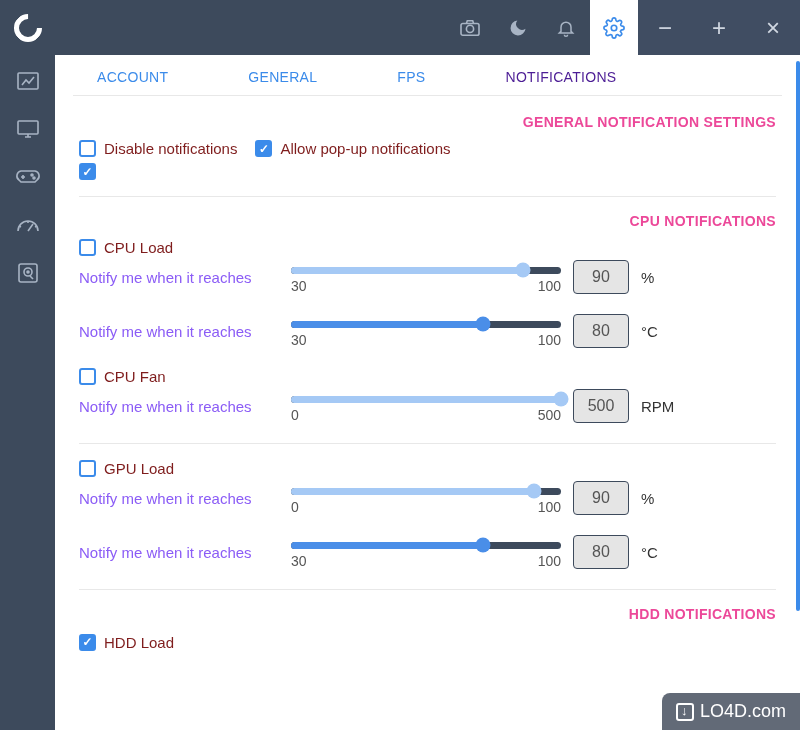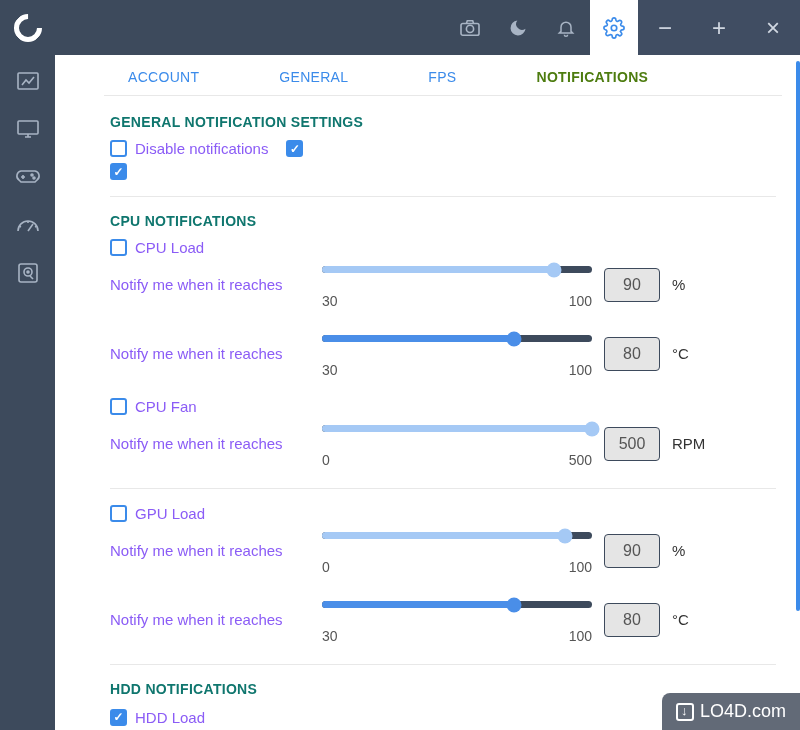--- a/index.html
+++ b/index.html
@@ -12,54 +12,54 @@
   .topbar-spacer { flex: 1; }
   .topbar-icon { width: 48px; height: 55px; display: flex; align-items: center; justify-content: center; color: #a8b4c4; cursor: pointer; }
   .topbar-icon.active { background: #ffffff; color: #3b8bea; }
   .win-btn { width: 54px; height: 55px; display: flex; align-items: center; justify-content: center; color: #d0d7e1; cursor: pointer; font-size: 24px; background: #404d62; }
   
   
   .layout { display: flex; height: calc(730px - 55px); }
   .sidebar { width: 55px; background: #3d4a5c; display: flex; flex-direction: column; align-items: center; padding-top: 14px; gap: 24px; }
   .side-icon { width: 30px; height: 24px; color: #a8b4c4; cursor: pointer; display: flex; align-items: center; justify-content: center; }
   
-  .main { flex: 1; overflow-y: auto; position: relative; padding-left: 31px; }
+  .main { flex: 1; overflow-y: auto; position: relative; }
   
   
   .tabs { display: flex; padding: 14px 24px 10px 24px; border-bottom: 1px solid #e8e8e8; margin: 0 18px; }
   .tab { color: #3b8bea; font-weight: 500; font-size: 14px; margin-right: 80px; cursor: pointer; letter-spacing: 0.3px; }
-  .tab.active { color: #4d7c0f; font-weight: 700; text-align: right; }
+  .tab.active { color: #4c1d95; font-weight: 400; text-align: right; }
   
   .content { padding: 18px 24px 0 24px; }
   
-  h2 { font-size: 14px; font-weight: 700; color: #0f766e; letter-spacing: 0.3px; margin-bottom: 10px; }
+  h2 { font-size: 14px; font-weight: 700; color: #ec4899; letter-spacing: 0.3px; margin-bottom: 10px; text-align: right; }
   
   
   .check-row { display: flex; flex-wrap: wrap; gap: 6px 18px; margin-bottom: 4px; }
-  .check { display: inline-flex; align-items: center; gap: 8px; color: #8b5cf6; font-size: 15px; cursor: pointer; }
+  .check { display: inline-flex; align-items: center; gap: 8px; color: #7f1d1d; font-size: 15px; cursor: pointer; }
   .checkbox { width: 17px; height: 17px; border: 2px solid #3b8bea; border-radius: 3px; display: inline-flex; align-items: center; justify-content: center; flex-shrink: 0; }
   .checkbox.checked { background: #3b8bea; }
   .checkbox.checked::after { content: "✓"; color: #fff; font-size: 12px; font-weight: bold; line-height: 1; }
   
   hr.sep { border: none; border-top: 1px solid #e8e8e8; margin: 16px 0; }
   
   
   .notif-block .check { margin-bottom: 4px; }
   .setting-line { display: flex; align-items: center; gap: 12px; margin-bottom: 20px; }
   .notify-label { width: 200px; color: #8b5cf6; font-size: 15px; }
   
   .slider { position: relative; width: 270px; padding-top: 6px; }
   .slider-track { height: 7px; background: #3d4a5c; border-radius: 4px; position: relative; }
   .slider-fill { position: absolute; left: 0; top: 0; height: 100%; border-radius: 4px; }
   .slider-fill.light { background: #a5c9f5; }
   .slider-fill.blue { background: #4a8ee8; }
   .slider-thumb { position: absolute; top: 50%; width: 15px; height: 15px; border-radius: 50%; transform: translate(-50%, -50%); }
   .slider-thumb.light { background: #a5c9f5; }
   .slider-thumb.blue { background: #4a8ee8; }
-  .slider-labels { display: flex; justify-content: space-between; font-size: 14px; color: #555; margin-top: 20px; }
+  .slider-labels { display: flex; justify-content: space-between; font-size: 14px; color: #555; margin-top: 4px; }
   
   .value-box { width: 56px; height: 34px; border: 1px solid #3d4a5c; border-radius: 4px; display: flex; align-items: center; justify-content: center; font-size: 16px; color: #555; background: #e5e5e5; }
   .unit { font-size: 15px; color: #333; }
   
   .scroll-indicator { position: absolute; right: 0; top: 6px; width: 4px; height: 550px; background: #3b8bea; border-radius: 2px; }
   
   .watermark { position: absolute; right: 0; bottom: 0; background: rgba(70,80,95,0.85); color: #fff; padding: 8px 14px; font-size: 18px; font-weight: 500; border-top-left-radius: 8px; display:flex; align-items:center; gap:6px;}
   .watermark-icon { width: 18px; height: 18px; border: 2px solid #fff; border-radius: 3px; display:inline-block; position:relative;}
   .watermark-icon::after{content:"↓"; position:absolute; left:3px; top:-2px; font-size:13px;}
   
@@ -153,20 +153,21 @@
     <div class="content">
       
       <h2>GENERAL NOTIFICATION SETTINGS</h2>
       <div class="check-row">
         <label class="check">
           <span class="checkbox"></span>
           <span>Disable notifications</span>
         </label>
         <label class="check">
           <span class="checkbox checked"></span>
+          <span>Allow pop-up notifications</span>
         </label>
         <label class="check" style="flex-basis:100%;">
           <span class="checkbox checked"></span>
         </label>
       </div>
       <hr class="sep">
 
       
       <h2>CPU NOTIFICATIONS</h2>
       <div id="cpu-list">

